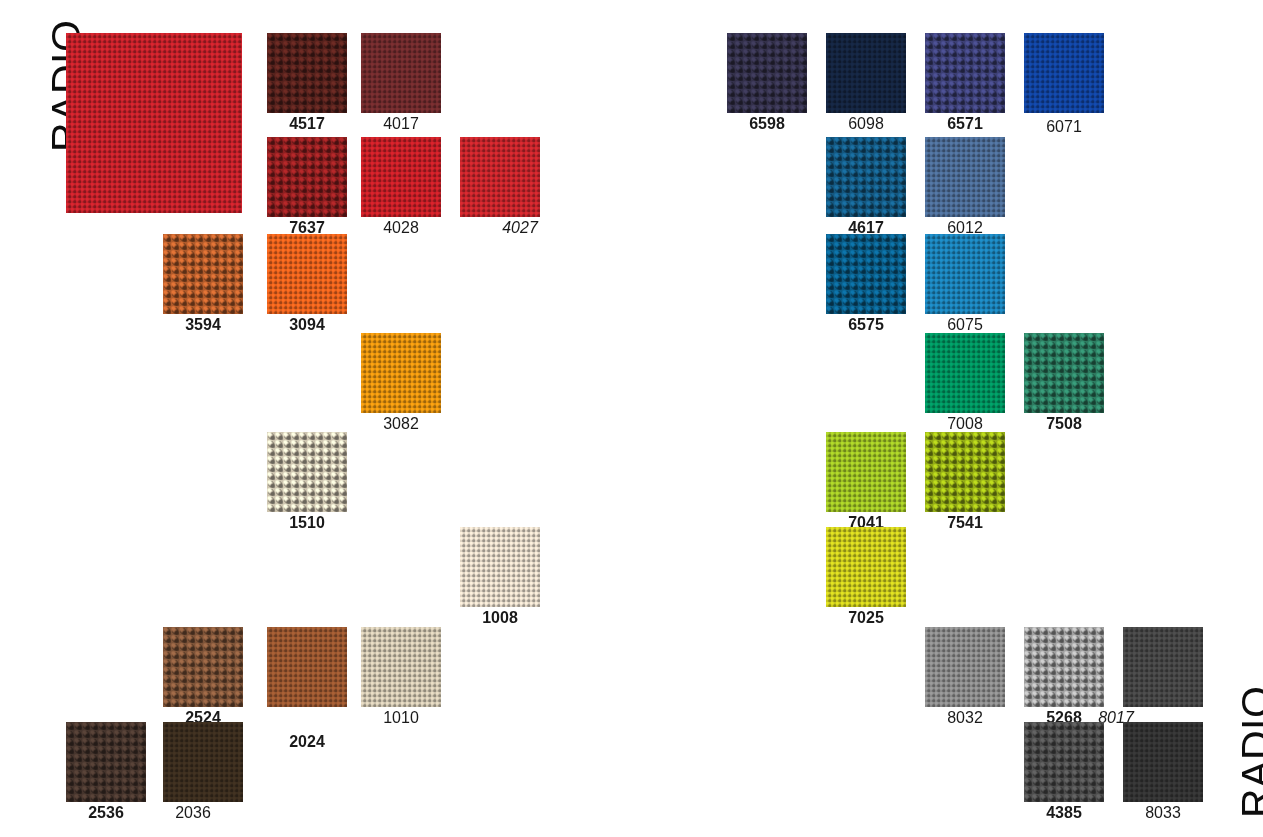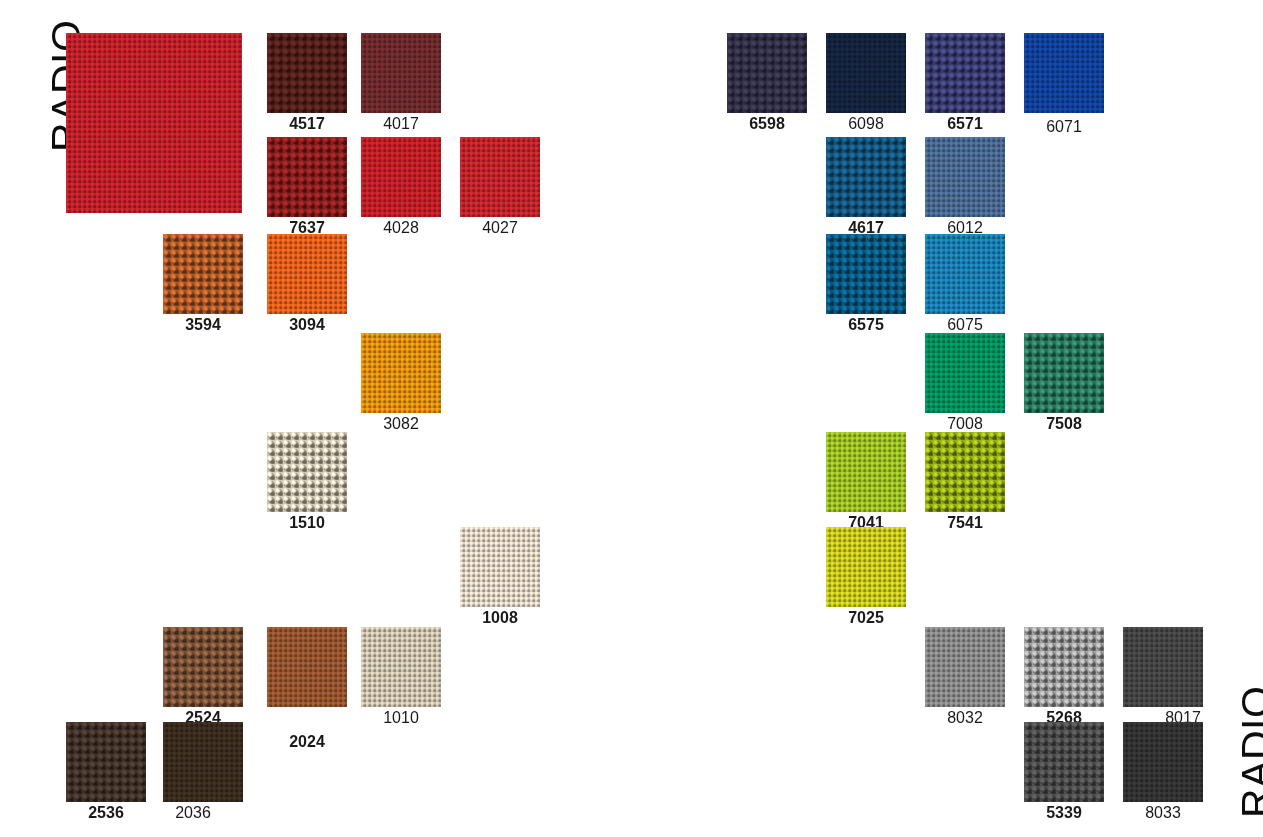--- a/index.html
+++ b/index.html
@@ -59,21 +59,21 @@
       <div class="sw" style="left: 267px; top: 33px; width: 80px; height: 80px; background-color: rgb(85, 33, 28); background-image: radial-gradient(circle at 30% 28%, rgb(111, 43, 36) 0px, rgb(111, 43, 36) 14%, transparent 38%), radial-gradient(circle at 72% 74%, rgb(44, 17, 15) 0px, rgb(44, 17, 15) 16%, transparent 42%), radial-gradient(circle, rgb(97, 38, 32) 0px, rgb(97, 38, 32) 22%, rgb(59, 23, 20) 46%, transparent 62%), linear-gradient(rgb(85, 33, 28), rgb(85, 33, 28)); background-size: 8px 8px, 8px 8px, 8px 8px, 100% 100%;"></div>
       <div class="lbl b" style="left: 267px; top: 118px; width: 80px;">4517</div>
       <div class="sw" style="left: 361px; top: 33px; width: 80px; height: 80px; background-color: rgb(110, 42, 44); background-image: radial-gradient(circle at 25% 25%, rgb(125, 48, 50) 0px, rgb(125, 48, 50) 18%, transparent 40%), radial-gradient(circle at 75% 75%, rgb(77, 29, 31) 0px, rgb(77, 29, 31) 18%, transparent 40%), linear-gradient(rgb(110, 42, 44), rgb(110, 42, 44)); background-size: 5px 5px, 5px 5px, 5px 5px, 100% 100%;"></div>
       <div class="lbl r" style="left: 361px; top: 118px; width: 80px;">4017</div>
       <div class="sw" style="left: 66px; top: 33px; width: 176px; height: 180px; background-color: rgb(192, 33, 42); background-image: radial-gradient(circle at 25% 25%, rgb(219, 38, 48) 0px, rgb(219, 38, 48) 18%, transparent 40%), radial-gradient(circle at 75% 75%, rgb(134, 23, 29) 0px, rgb(134, 23, 29) 18%, transparent 40%), linear-gradient(rgb(192, 33, 42), rgb(192, 33, 42)); background-size: 5px 5px, 5px 5px, 5px 5px, 100% 100%;"></div>
       <div class="sw" style="left: 267px; top: 137px; width: 80px; height: 80px; background-color: rgb(141, 31, 32); background-image: radial-gradient(circle at 30% 28%, rgb(183, 40, 42) 0px, rgb(183, 40, 42) 14%, transparent 38%), radial-gradient(circle at 72% 74%, rgb(73, 16, 17) 0px, rgb(73, 16, 17) 16%, transparent 42%), radial-gradient(circle, rgb(161, 35, 36) 0px, rgb(161, 35, 36) 22%, rgb(99, 22, 22) 46%, transparent 62%), linear-gradient(rgb(141, 31, 32), rgb(141, 31, 32)); background-size: 8px 8px, 8px 8px, 8px 8px, 100% 100%;"></div>
       <div class="lbl b" style="left: 267px; top: 222px; width: 80px;">7637</div>
       <div class="sw" style="left: 361px; top: 137px; width: 80px; height: 80px; background-color: rgb(194, 31, 39); background-image: radial-gradient(circle at 25% 25%, rgb(221, 35, 44) 0px, rgb(221, 35, 44) 18%, transparent 40%), radial-gradient(circle at 75% 75%, rgb(136, 22, 27) 0px, rgb(136, 22, 27) 18%, transparent 40%), linear-gradient(rgb(194, 31, 39), rgb(194, 31, 39)); background-size: 5px 5px, 5px 5px, 5px 5px, 100% 100%;"></div>
       <div class="lbl r" style="left: 361px; top: 222px; width: 80px;">4028</div>
       <div class="sw" style="left: 460px; top: 137px; width: 80px; height: 80px; background-color: rgb(194, 37, 43); background-image: radial-gradient(circle at 25% 25%, rgb(221, 42, 49) 0px, rgb(221, 42, 49) 18%, transparent 40%), radial-gradient(circle at 75% 75%, rgb(136, 26, 30) 0px, rgb(136, 26, 30) 18%, transparent 40%), linear-gradient(rgb(194, 37, 43), rgb(194, 37, 43)); background-size: 5px 5px, 5px 5px, 5px 5px, 100% 100%;"></div>
-      <div class="lbl r" style="left: 460px; top: 222px; width: 80px;">4027</div>
+      <div class="lbl r" style="left: 480px; top: 222px; width: 80px; font-style: italic;">4027</div>
       <div class="sw" style="left: 163px; top: 234px; width: 80px; height: 80px; background-color: rgb(176, 90, 42); background-image: radial-gradient(circle at 30% 28%, rgb(229, 117, 55) 0px, rgb(229, 117, 55) 14%, transparent 38%), radial-gradient(circle at 72% 74%, rgb(92, 47, 22) 0px, rgb(92, 47, 22) 16%, transparent 42%), radial-gradient(circle, rgb(201, 103, 48) 0px, rgb(201, 103, 48) 22%, rgb(123, 63, 29) 46%, transparent 62%), linear-gradient(rgb(176, 90, 42), rgb(176, 90, 42)); background-size: 8px 8px, 8px 8px, 8px 8px, 100% 100%;"></div>
       <div class="lbl b" style="left: 163px; top: 319px; width: 80px;">3594</div>
       <div class="sw" style="left: 267px; top: 234px; width: 80px; height: 80px; background-color: rgb(228, 96, 28); background-image: radial-gradient(circle at 25% 25%, rgb(255, 109, 32) 0px, rgb(255, 109, 32) 18%, transparent 40%), radial-gradient(circle at 75% 75%, rgb(160, 67, 20) 0px, rgb(160, 67, 20) 18%, transparent 40%), linear-gradient(rgb(228, 96, 28), rgb(228, 96, 28)); background-size: 5px 5px, 5px 5px, 5px 5px, 100% 100%;"></div>
       <div class="lbl b" style="left: 267px; top: 319px; width: 80px;">3094</div>
       <div class="sw" style="left: 361px; top: 333px; width: 80px; height: 80px; background-color: rgb(224, 144, 15); background-image: radial-gradient(circle at 25% 25%, rgb(255, 164, 17) 0px, rgb(255, 164, 17) 18%, transparent 40%), radial-gradient(circle at 75% 75%, rgb(157, 101, 11) 0px, rgb(157, 101, 11) 18%, transparent 40%), linear-gradient(rgb(224, 144, 15), rgb(224, 144, 15)); background-size: 5px 5px, 5px 5px, 5px 5px, 100% 100%;"></div>
       <div class="lbl r" style="left: 361px; top: 418px; width: 80px;">3082</div>
       <div class="sw" style="left: 267px; top: 432px; width: 80px; height: 80px; background-color: rgb(206, 197, 176); background-image: radial-gradient(circle at 30% 28%, rgb(255, 255, 229) 0px, rgb(255, 255, 229) 14%, transparent 38%), radial-gradient(circle at 72% 74%, rgb(107, 102, 92) 0px, rgb(107, 102, 92) 16%, transparent 42%), radial-gradient(circle, rgb(235, 225, 201) 0px, rgb(235, 225, 201) 22%, rgb(144, 138, 123) 46%, transparent 62%), linear-gradient(rgb(206, 197, 176), rgb(206, 197, 176)); background-size: 8px 8px, 8px 8px, 8px 8px, 100% 100%;"></div>
       <div class="lbl b" style="left: 267px; top: 517px; width: 80px;">1510</div>
       <div class="sw" style="left: 460px; top: 527px; width: 80px; height: 80px; background-color: rgb(222, 211, 195); background-image: radial-gradient(circle at 25% 25%, rgb(253, 241, 222) 0px, rgb(253, 241, 222) 18%, transparent 40%), radial-gradient(circle at 75% 75%, rgb(155, 148, 137) 0px, rgb(155, 148, 137) 18%, transparent 40%), linear-gradient(rgb(222, 211, 195), rgb(222, 211, 195)); background-size: 5px 5px, 5px 5px, 5px 5px, 100% 100%;"></div>
       <div class="lbl b" style="left: 460px; top: 612px; width: 80px;">1008</div>
@@ -111,20 +111,20 @@
       <div class="lbl b" style="left: 826px; top: 517px; width: 80px;">7041</div>
       <div class="sw" style="left: 925px; top: 432px; width: 80px; height: 80px; background-color: rgb(147, 171, 22); background-image: radial-gradient(circle at 30% 28%, rgb(191, 222, 29) 0px, rgb(191, 222, 29) 14%, transparent 38%), radial-gradient(circle at 72% 74%, rgb(76, 89, 11) 0px, rgb(76, 89, 11) 16%, transparent 42%), radial-gradient(circle, rgb(168, 195, 25) 0px, rgb(168, 195, 25) 22%, rgb(103, 120, 15) 46%, transparent 62%), linear-gradient(rgb(147, 171, 22), rgb(147, 171, 22)); background-size: 8px 8px, 8px 8px, 8px 8px, 100% 100%;"></div>
       <div class="lbl b" style="left: 925px; top: 517px; width: 80px;">7541</div>
       <div class="sw" style="left: 826px; top: 527px; width: 80px; height: 80px; background-color: rgb(200, 200, 30); background-image: radial-gradient(circle at 25% 25%, rgb(228, 228, 34) 0px, rgb(228, 228, 34) 18%, transparent 40%), radial-gradient(circle at 75% 75%, rgb(140, 140, 21) 0px, rgb(140, 140, 21) 18%, transparent 40%), linear-gradient(rgb(200, 200, 30), rgb(200, 200, 30)); background-size: 5px 5px, 5px 5px, 5px 5px, 100% 100%;"></div>
       <div class="lbl b" style="left: 826px; top: 612px; width: 80px;">7025</div>
       <div class="sw" style="left: 925px; top: 627px; width: 80px; height: 80px; background-color: rgb(138, 138, 138); background-image: radial-gradient(circle at 25% 25%, rgb(157, 157, 157) 0px, rgb(157, 157, 157) 18%, transparent 40%), radial-gradient(circle at 75% 75%, rgb(97, 97, 97) 0px, rgb(97, 97, 97) 18%, transparent 40%), linear-gradient(rgb(138, 138, 138), rgb(138, 138, 138)); background-size: 5px 5px, 5px 5px, 5px 5px, 100% 100%;"></div>
       <div class="lbl r" style="left: 925px; top: 712px; width: 80px;">8032</div>
       <div class="sw" style="left: 1024px; top: 627px; width: 80px; height: 80px; background-color: rgb(160, 160, 160); background-image: radial-gradient(circle at 30% 28%, rgb(208, 208, 208) 0px, rgb(208, 208, 208) 14%, transparent 38%), radial-gradient(circle at 72% 74%, rgb(83, 83, 83) 0px, rgb(83, 83, 83) 16%, transparent 42%), radial-gradient(circle, rgb(182, 182, 182) 0px, rgb(182, 182, 182) 22%, rgb(112, 112, 112) 46%, transparent 62%), linear-gradient(rgb(160, 160, 160), rgb(160, 160, 160)); background-size: 8px 8px, 8px 8px, 8px 8px, 100% 100%;"></div>
       <div class="lbl b" style="left: 1024px; top: 712px; width: 80px;">5268</div>
       <div class="sw" style="left: 1123px; top: 627px; width: 80px; height: 80px; background-color: rgb(69, 69, 69); background-image: radial-gradient(circle at 25% 25%, rgb(79, 79, 79) 0px, rgb(79, 79, 79) 18%, transparent 40%), radial-gradient(circle at 75% 75%, rgb(48, 48, 48) 0px, rgb(48, 48, 48) 18%, transparent 40%), linear-gradient(rgb(69, 69, 69), rgb(69, 69, 69)); background-size: 5px 5px, 5px 5px, 5px 5px, 100% 100%;"></div>
-      <div class="lbl r" style="left: 1143px; top: 712px; width: 80px;">8017</div>
+      <div class="lbl r" style="left: 1076px; top: 712px; width: 80px; font-style: italic;">8017</div>
       <div class="sw" style="left: 1024px; top: 722px; width: 80px; height: 80px; background-color: rgb(77, 77, 77); background-image: radial-gradient(circle at 30% 28%, rgb(100, 100, 100) 0px, rgb(100, 100, 100) 14%, transparent 38%), radial-gradient(circle at 72% 74%, rgb(40, 40, 40) 0px, rgb(40, 40, 40) 16%, transparent 42%), radial-gradient(circle, rgb(88, 88, 88) 0px, rgb(88, 88, 88) 22%, rgb(54, 54, 54) 46%, transparent 62%), linear-gradient(rgb(77, 77, 77), rgb(77, 77, 77)); background-size: 8px 8px, 8px 8px, 8px 8px, 100% 100%;"></div>
-      <div class="lbl b" style="left: 1024px; top: 807px; width: 80px;">5339</div>
+      <div class="lbl b" style="left: 1024px; top: 807px; width: 80px;">4385</div>
       <div class="sw" style="left: 1123px; top: 722px; width: 80px; height: 80px; background-color: rgb(51, 51, 51); background-image: radial-gradient(circle at 25% 25%, rgb(58, 58, 58) 0px, rgb(58, 58, 58) 18%, transparent 40%), radial-gradient(circle at 75% 75%, rgb(36, 36, 36) 0px, rgb(36, 36, 36) 18%, transparent 40%), linear-gradient(rgb(51, 51, 51), rgb(51, 51, 51)); background-size: 5px 5px, 5px 5px, 5px 5px, 100% 100%;"></div>
       <div class="lbl r" style="left: 1123px; top: 807px; width: 80px;">8033</div>
     </div>
 
 </div>
 
 </body></html>

